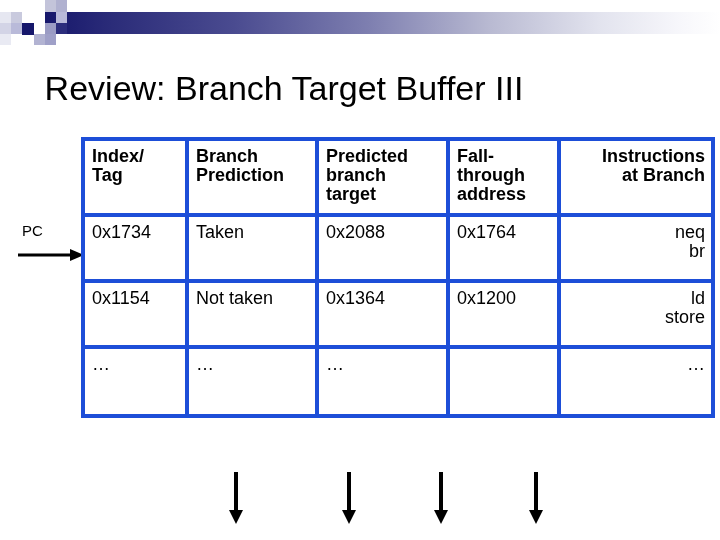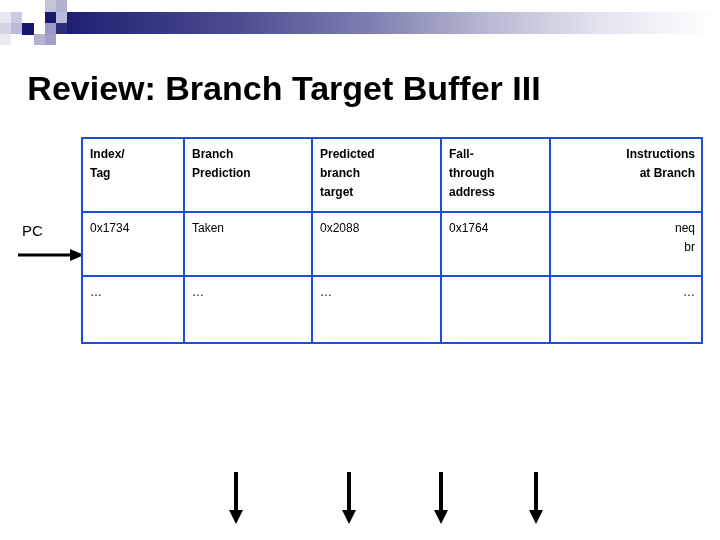--- a/index.html
+++ b/index.html
@@ -46,21 +46,21 @@
   
   #page-title {
     position: absolute;
     left: 0;
     top: 68px;
     width: 568px;
     text-align: center;
     font-size: 34px;
     line-height: 40px;
     color: #000000;
-    font-weight: bold;
+    font-weight: normal;
     letter-spacing: 0px;
     white-space: nowrap;
   }
 
   
   #pc-group {
     position: absolute;
     left: 18px;
     top: 222px;
     width: 70px;
@@ -84,24 +84,24 @@
   
   #btb-table {
     position: absolute;
     left: 81px;
     top: 137px;
     width: 545px;
     border-collapse: collapse;
     table-layout: fixed;
   }
   #btb-table td {
-    border: 2px solid #1d4ed8;
+    border: 4px solid #1d4ed8;
     padding: 6px 6px 4px 7px;
     vertical-align: top;
-    font-size: 12px;
+    font-size: 18px;
     line-height: 19px;
     color: #000000;
     background: #ffffff;
     overflow: hidden;
   }
   #btb-table thead td {
     font-weight: bold;
   }
   .c1 { width: 87px; }
   .c2 { width: 113px; }
@@ -204,20 +204,38 @@
       </td>
       <td class="c4">
         <span class="cell-line">0x1764</span>
       </td>
       <td class="c5">
         <span class="cell-line">neq</span>
         <span class="cell-line">br</span>
       </td>
     </tr>
 
+    <tr class="data">
+      <td class="c1">
+        <span class="cell-line">0x1154</span>
+      </td>
+      <td class="c2">
+        <span class="cell-line">Not taken</span>
+      </td>
+      <td class="c3">
+        <span class="cell-line">0x1364</span>
+      </td>
+      <td class="c4">
+        <span class="cell-line">0x1200</span>
+      </td>
+      <td class="c5">
+        <span class="cell-line">ld</span>
+        <span class="cell-line">store</span>
+      </td>
+    </tr>
 
     <tr class="last">
       <td class="c1">
         <span class="cell-line">…</span>
       </td>
       <td class="c2">
         <span class="cell-line">…</span>
       </td>
       <td class="c3">
         <span class="cell-line">…</span>

